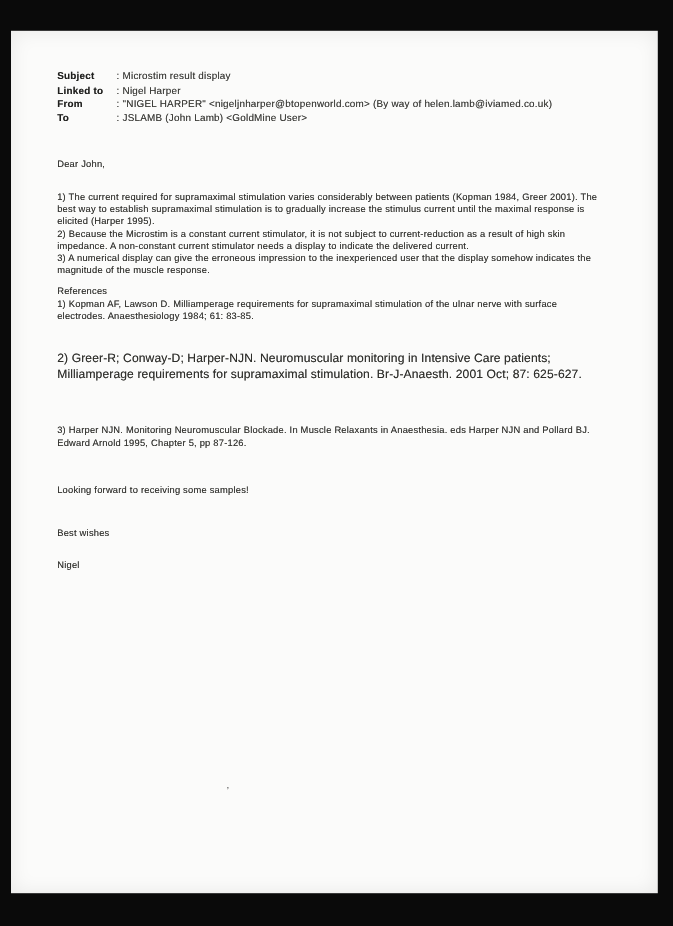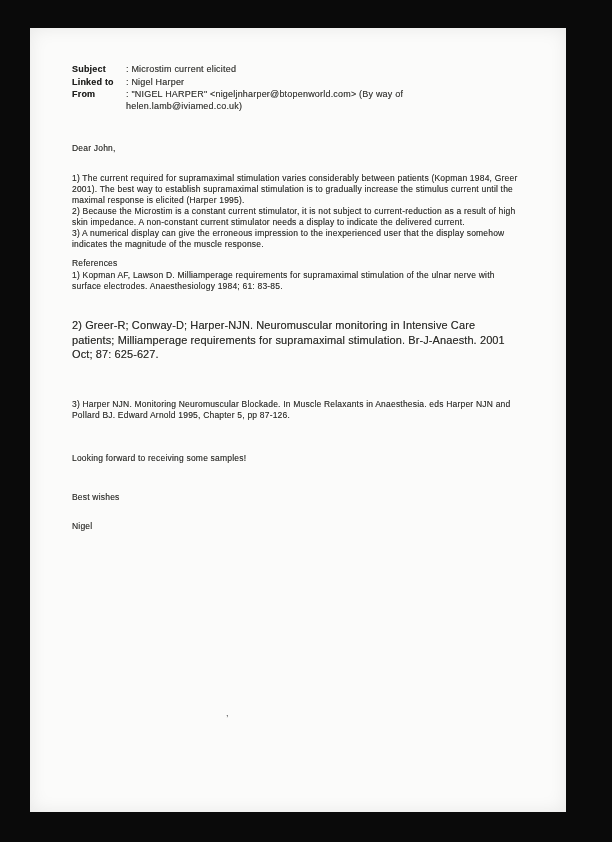--- a/index.html
+++ b/index.html
@@ -12,23 +12,23 @@
     font-family: "Liberation Sans", sans-serif;
   }
   .scan-frame {
     position: relative;
     width: 612px;
     height: 842px;
     background: #0a0a0a;
   }
   .page {
     position: absolute;
-    left: 30px;
+    left: 10px;
     top: 28px;
-    width: 536px;
+    width: 588px;
     height: 784px;
     background: #fbfbfa;
     box-shadow: inset 0 0 18px rgba(0,0,0,0.08);
   }
   .content {
     position: absolute;
     left: 42px;
     top: 36px;
     right: 46px;
     color: #33332f;
@@ -80,29 +80,33 @@
 </head>
 <body>
 
 <div class="scan-frame">
   <div class="page">
     <div class="content">
 
       <div class="email-header">
         <div class="hdr-row">
           <span class="hdr-label">Subject</span>
-          <span class="hdr-value">: Microstim current elicited</span>
+          <span class="hdr-value">: Microstim result display</span>
         </div>
         <div class="hdr-row">
           <span class="hdr-label">Linked to</span>
           <span class="hdr-value">: Nigel Harper</span>
         </div>
         <div class="hdr-row">
           <span class="hdr-label">From</span>
           <span class="hdr-value">: "NIGEL HARPER" &lt;nigeljnharper@btopenworld.com&gt; (By way of helen.lamb@iviamed.co.uk)</span>
+        </div>
+        <div class="hdr-row">
+          <span class="hdr-label">To</span>
+          <span class="hdr-value">: JSLAMB (John Lamb) &lt;GoldMine User&gt;</span>
         </div>
       </div>
 
       <div class="greeting">Dear John,</div>
 
       <div class="points">
         <div class="point">1) The current required for supramaximal stimulation varies considerably between patients (Kopman 1984, Greer 2001). The best way to establish supramaximal stimulation is to gradually increase the stimulus current until the maximal response is elicited (Harper 1995).</div>
         <div class="point">2) Because the Microstim is a constant current stimulator, it is not subject to current-reduction as a result of high skin impedance. A non-constant current stimulator needs a display to indicate the delivered current.</div>
         <div class="point">3) A numerical display can give the erroneous impression to the inexperienced user that the display somehow indicates the magnitude of the muscle response.</div>
       </div>

